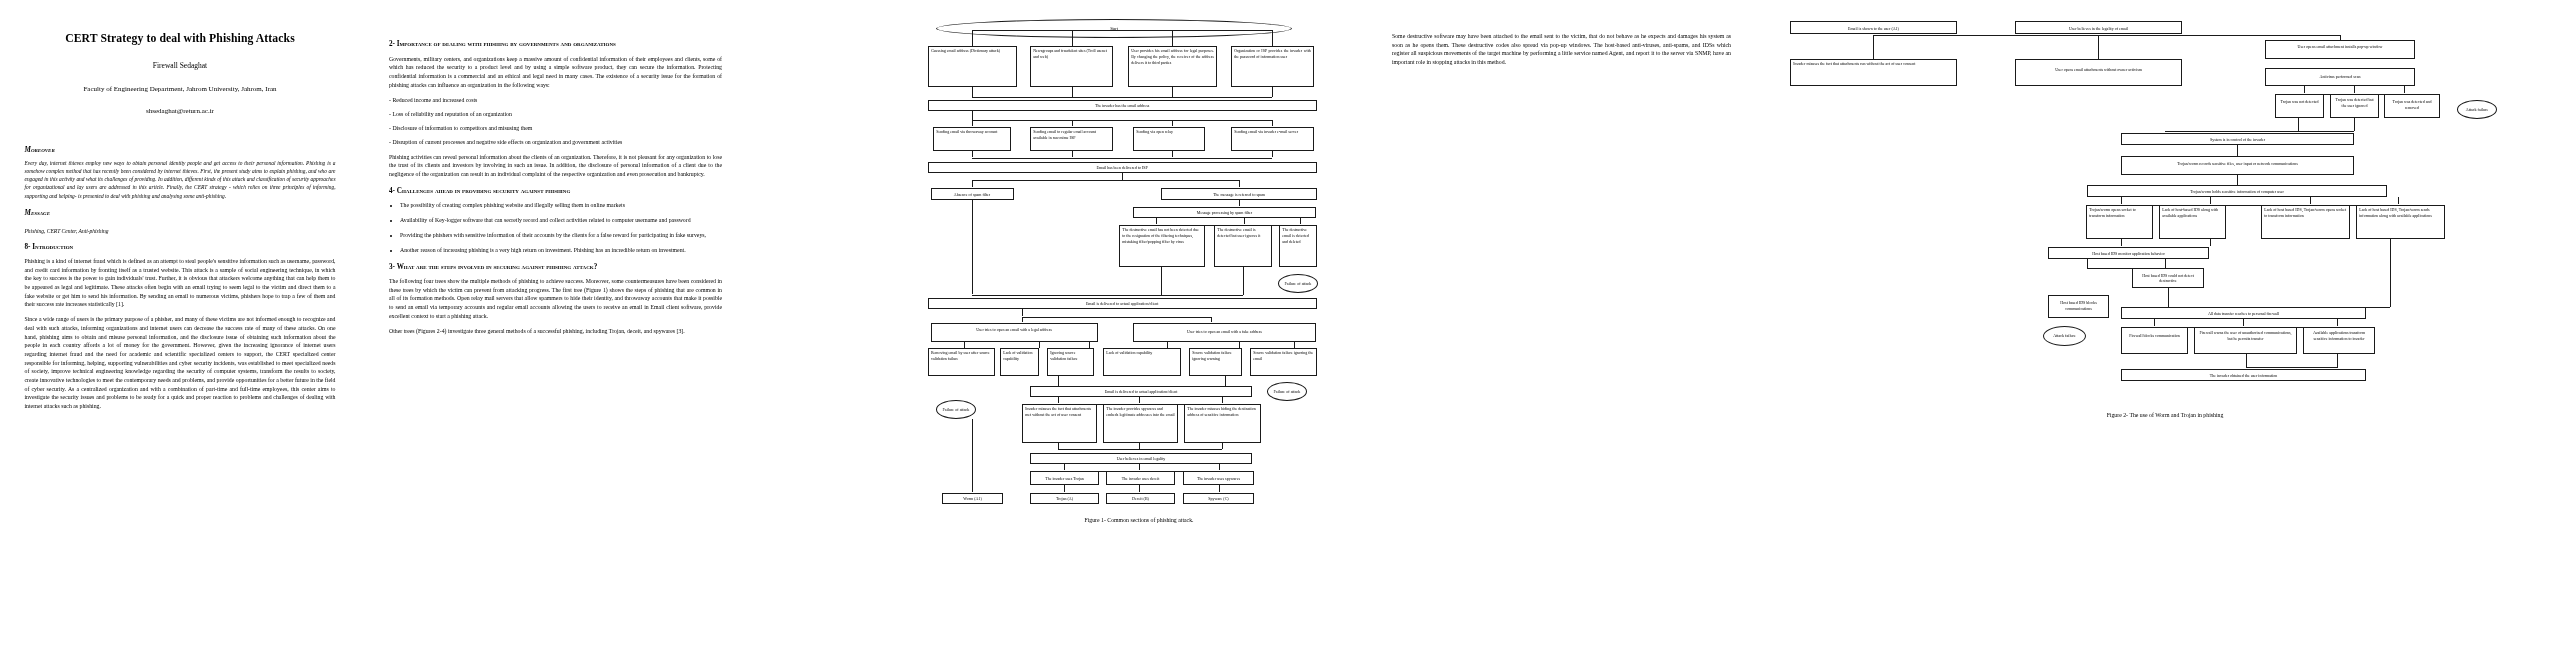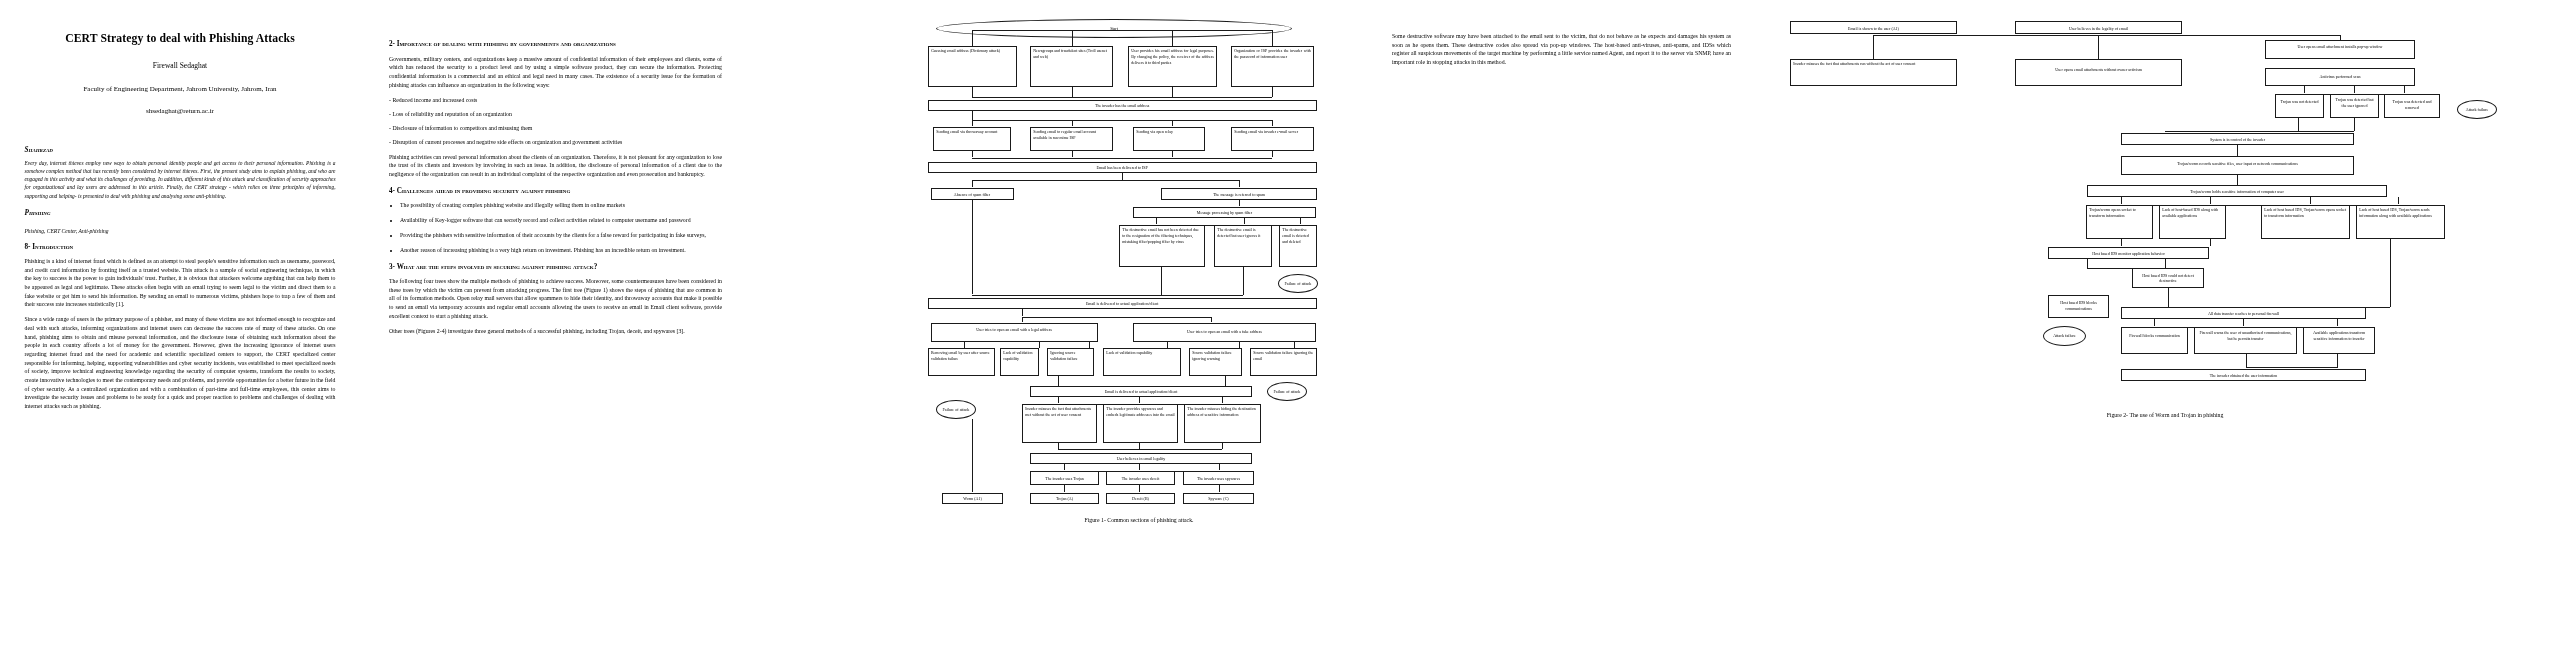--- a/index.html
+++ b/index.html
@@ -80,24 +80,24 @@
 
 <div class="spread">
 
   <div class="col" id="col1">
     <div class="ttl">CERT Strategy to deal with Phishing Attacks</div>
     <div class="author">Firewall Sedaghat</div>
     <div class="affil">Faculty of Engineering Department, Jahrom University, Jahrom, Iran</div>
     <div class="email">shsedaghat@return.ac.ir</div>
 
     <div style="height:22px"></div>
-    <div class="h-sec-it">Shahrzad</div>
+    <div class="h-sec-it">Moreover</div>
     <p class="abs">Every day, internet thieves employ new ways to obtain personal identity people and get access to their personal information. Phishing is a somehow complex method that has recently been considered by internet thieves. First, the present study aims to explain phishing, and who are engaged in this activity and what its challenges of providing. In addition, different kinds of this attack and classification of security approaches for organizational and lay users are addressed in this article. Finally, the CERT strategy - which relies on three principles of informing, supporting and helping- is presented to deal with phishing and analysing some anti-phishing.</p>
 
-    <div class="h-sec-it">Phishing</div>
+    <div class="h-sec-it">Message</div>
     <div style="height:6.7px"></div>
     <p class="kw">Phishing, CERT Center, Anti-phishing</p>
 
     <div class="h-sec">8- Introduction</div>
     <p class="body">Phishing is a kind of internet fraud which is defined as an attempt to steal people's sensitive information such as username, password, and credit card information by fronting itself as a trusted website. This attack is a sample of social engineering technique, in which the key to success is the power to gain individuals' trust. Further, it is obvious that attackers welcome anything that can help them to be appeared as legal and legitimate. These attacks often begin with an email trying to seem legal to the victim and direct them to a fake website or get him to send his information. By sending an email to numerous victims, phishers hope to trap a few of them and their success rate increases statistically [1].</p>
     <p class="body">Since a wide range of users is the primary purpose of a phisher, and many of these victims are not informed enough to recognize and deal with such attacks, informing organizations and internet users can decrease the success rate of many of these attacks. On one hand, phishing aims to obtain and misuse personal information, and the disclosure issue of obtaining such information about the people in each country affords a lot of money for the government. However, given the increasing ignorance of internet users regarding internet fraud and the need for academic and scientific specialized centers to support, the CERT specialized center responsible for informing, helping, supporting vulnerabilities and cyber security incidents, was established to meet specialized needs of society, improve technical engineering knowledge regarding the security of computer systems, transform the results to society, create innovative technologies to meet the contemporary needs and problems, and provide opportunities for a better future in the field of cyber security. As a centralized organization and with a combination of part-time and full-time employees, this center aims to investigate the security issues and problems to be ready for a quick and proper reaction to problems and challenges of dealing with internet attacks such as phishing.</p>
   </div>
 
   <div class="col" id="col2">
     <div class="h-sec">2- Importance of dealing with phishing by governments and organizations</div>

